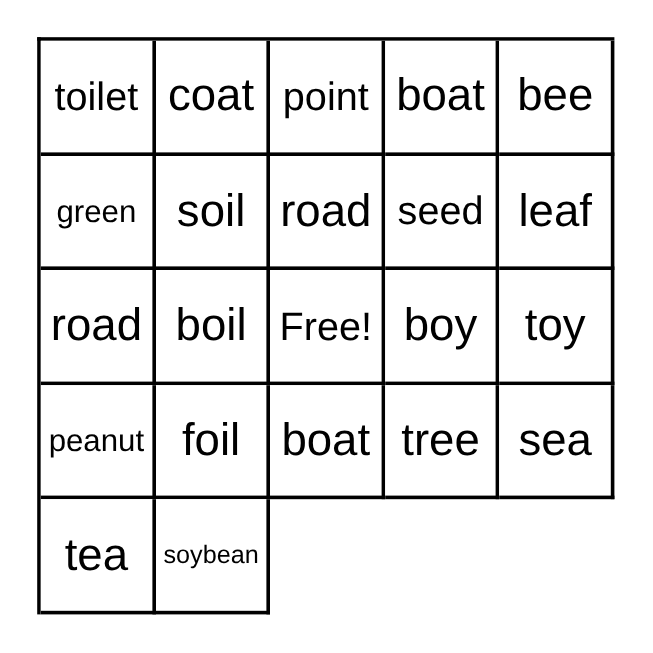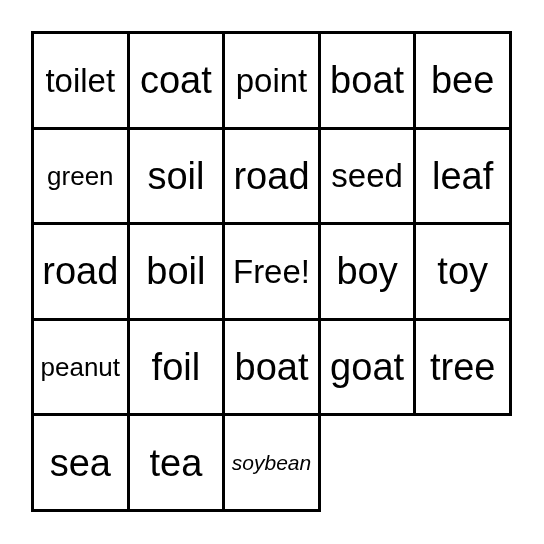--- a/index.html
+++ b/index.html
@@ -43,21 +43,21 @@
     color: #000000;
     line-height: 1.0;
     white-space: nowrap;
     text-align: left;
     font-weight: 400;
     letter-spacing: 0px;
   }
   .sz-lg .cell-text { font-size: 38px; }
   .sz-md .cell-text { font-size: 33px; }
   .sz-sm .cell-text { font-size: 26px; }
-  .sz-xs .cell-text { font-size: 21px; font-style: italic; }
+  .sz-xs .cell-text { font-size: 21px; }
 </style>
 </head>
 <body>
 
 <div id="bingo-card">
 
   <div class="bingo-cell sz-md">
       <span class="cell-text">toilet</span>
     </div>
   <div class="bingo-cell sz-lg">
@@ -107,23 +107,20 @@
 
   <div class="bingo-cell sz-sm">
       <span class="cell-text">peanut</span>
     </div>
   <div class="bingo-cell sz-lg">
       <span class="cell-text">foil</span>
     </div>
   <div class="bingo-cell sz-lg">
       <span class="cell-text">boat</span>
     </div>
-  <div class="bingo-cell sz-lg">
-      <span class="cell-text">goat</span>
-    </div>
 
   <div class="bingo-cell sz-lg">
       <span class="cell-text">tree</span>
     </div>
   <div class="bingo-cell sz-lg">
       <span class="cell-text">sea</span>
     </div>
   <div class="bingo-cell sz-lg">
       <span class="cell-text">tea</span>
     </div>

